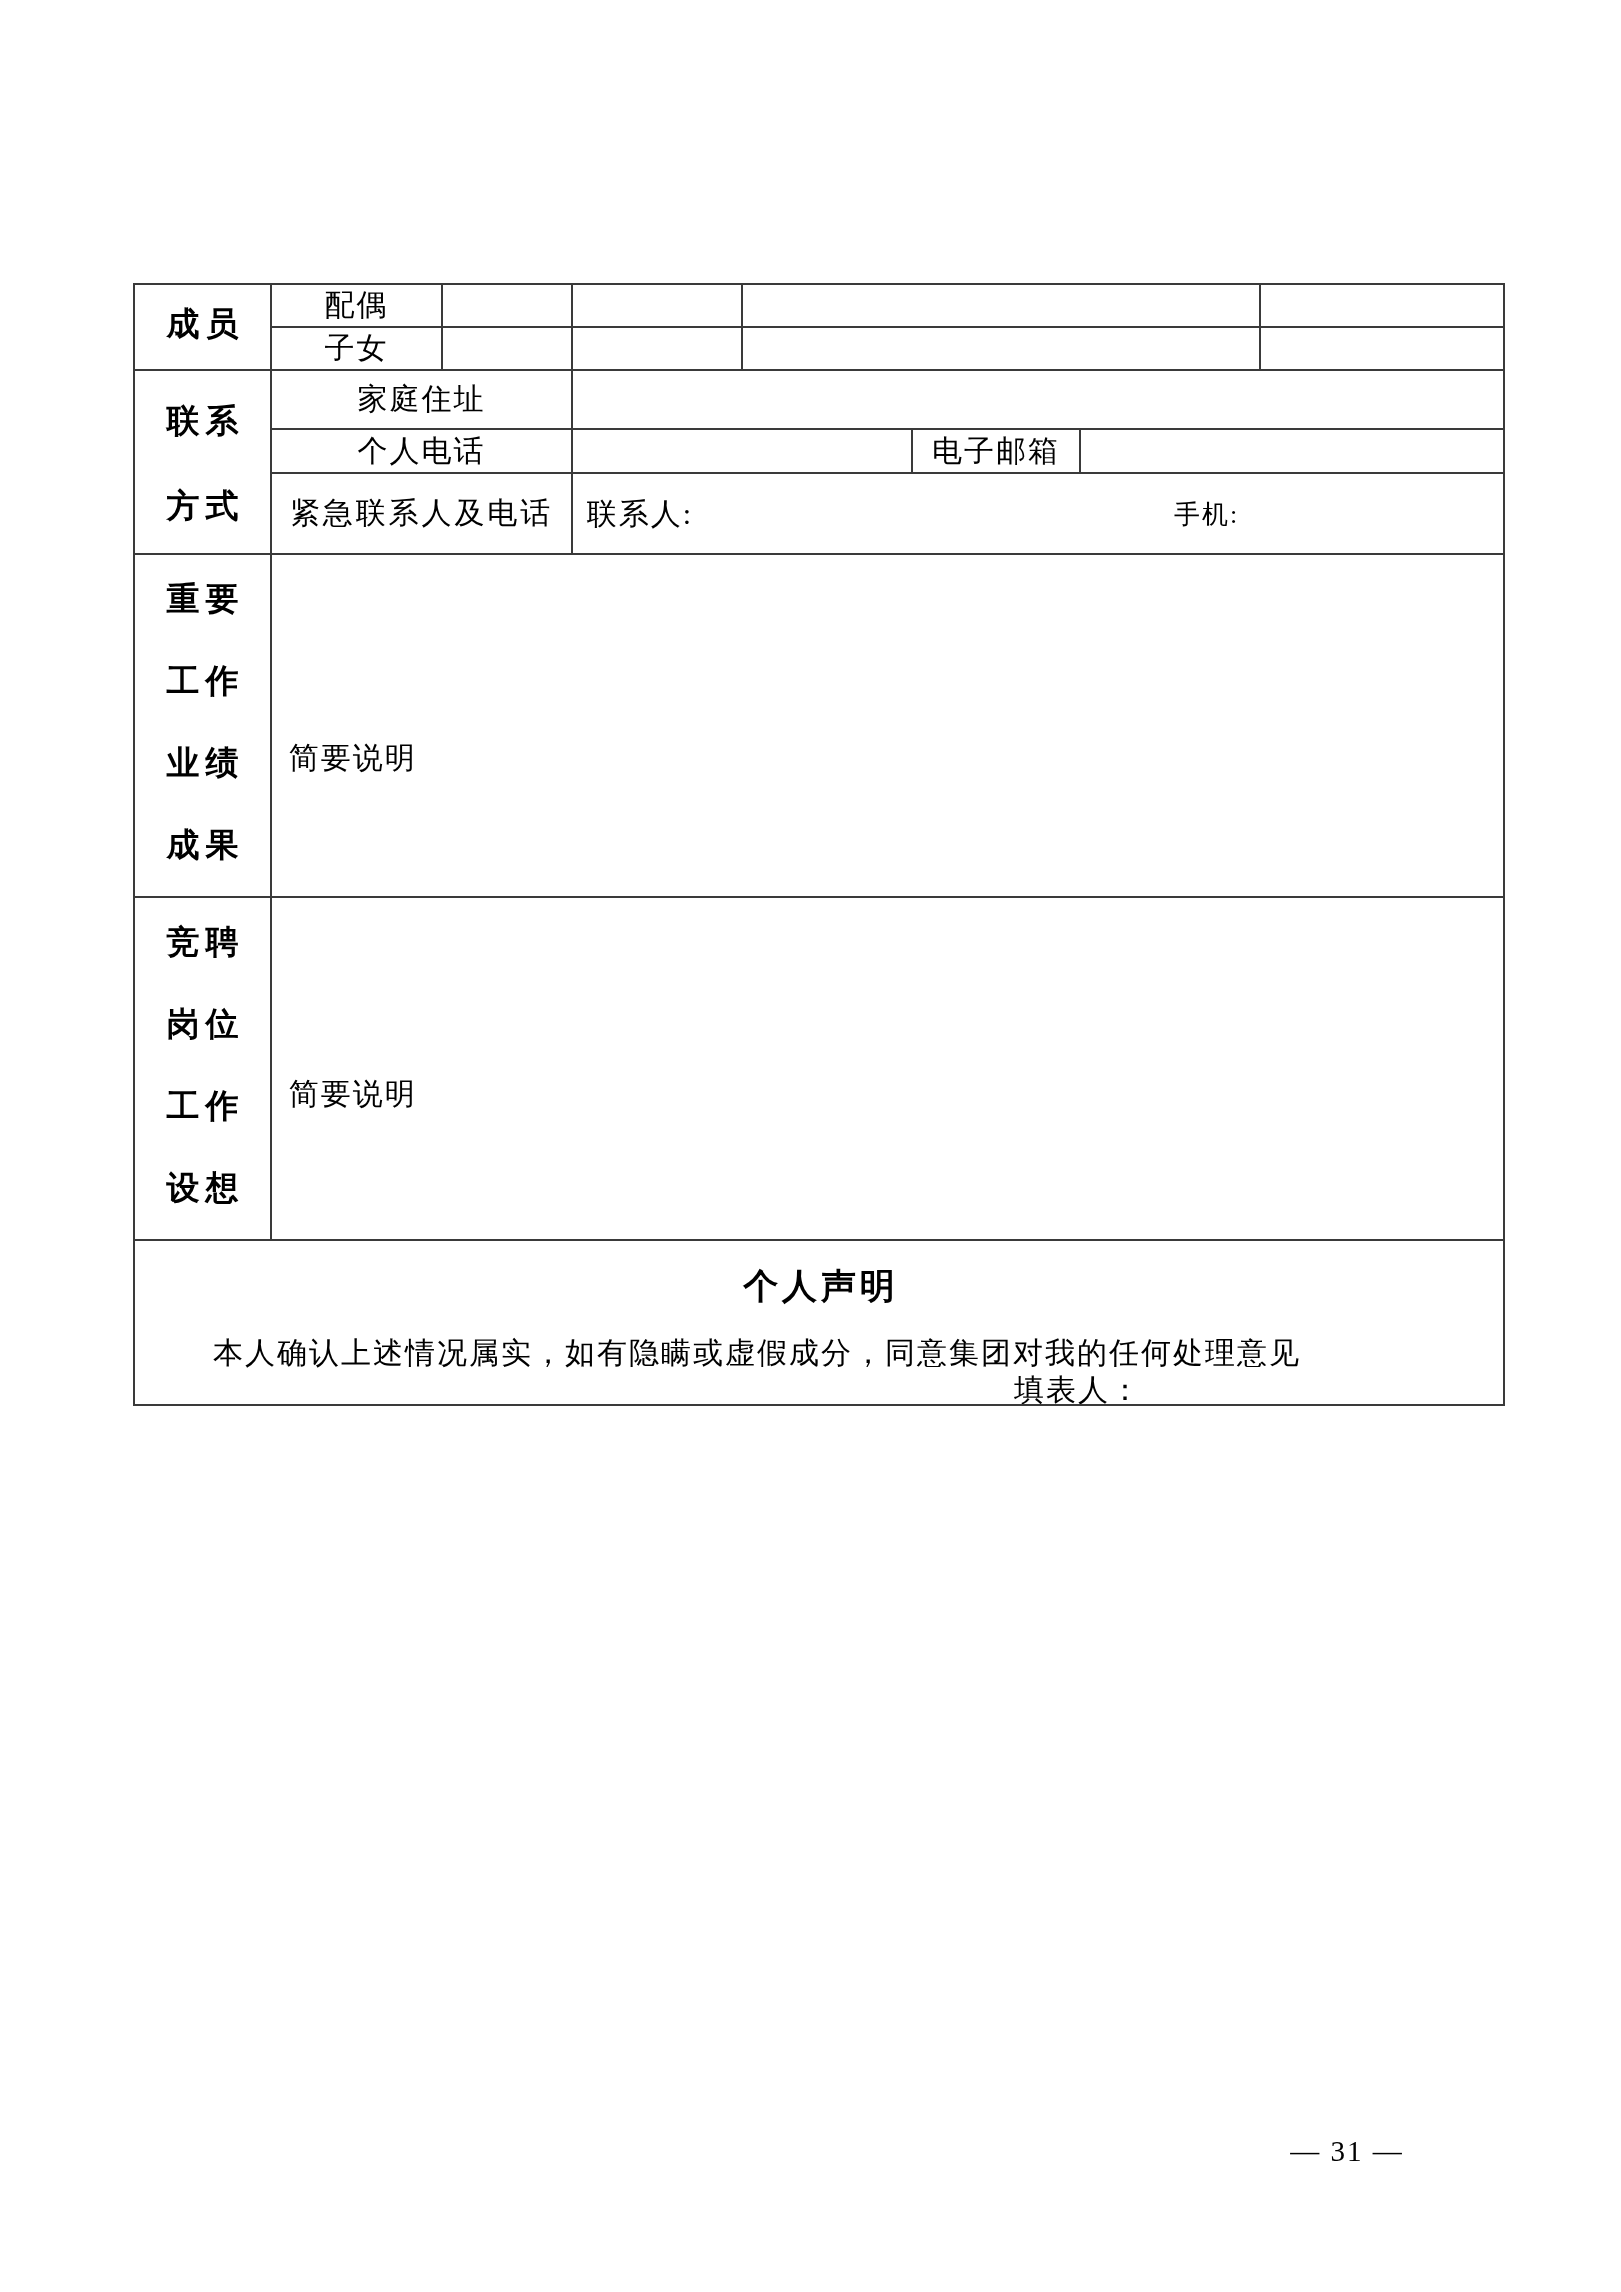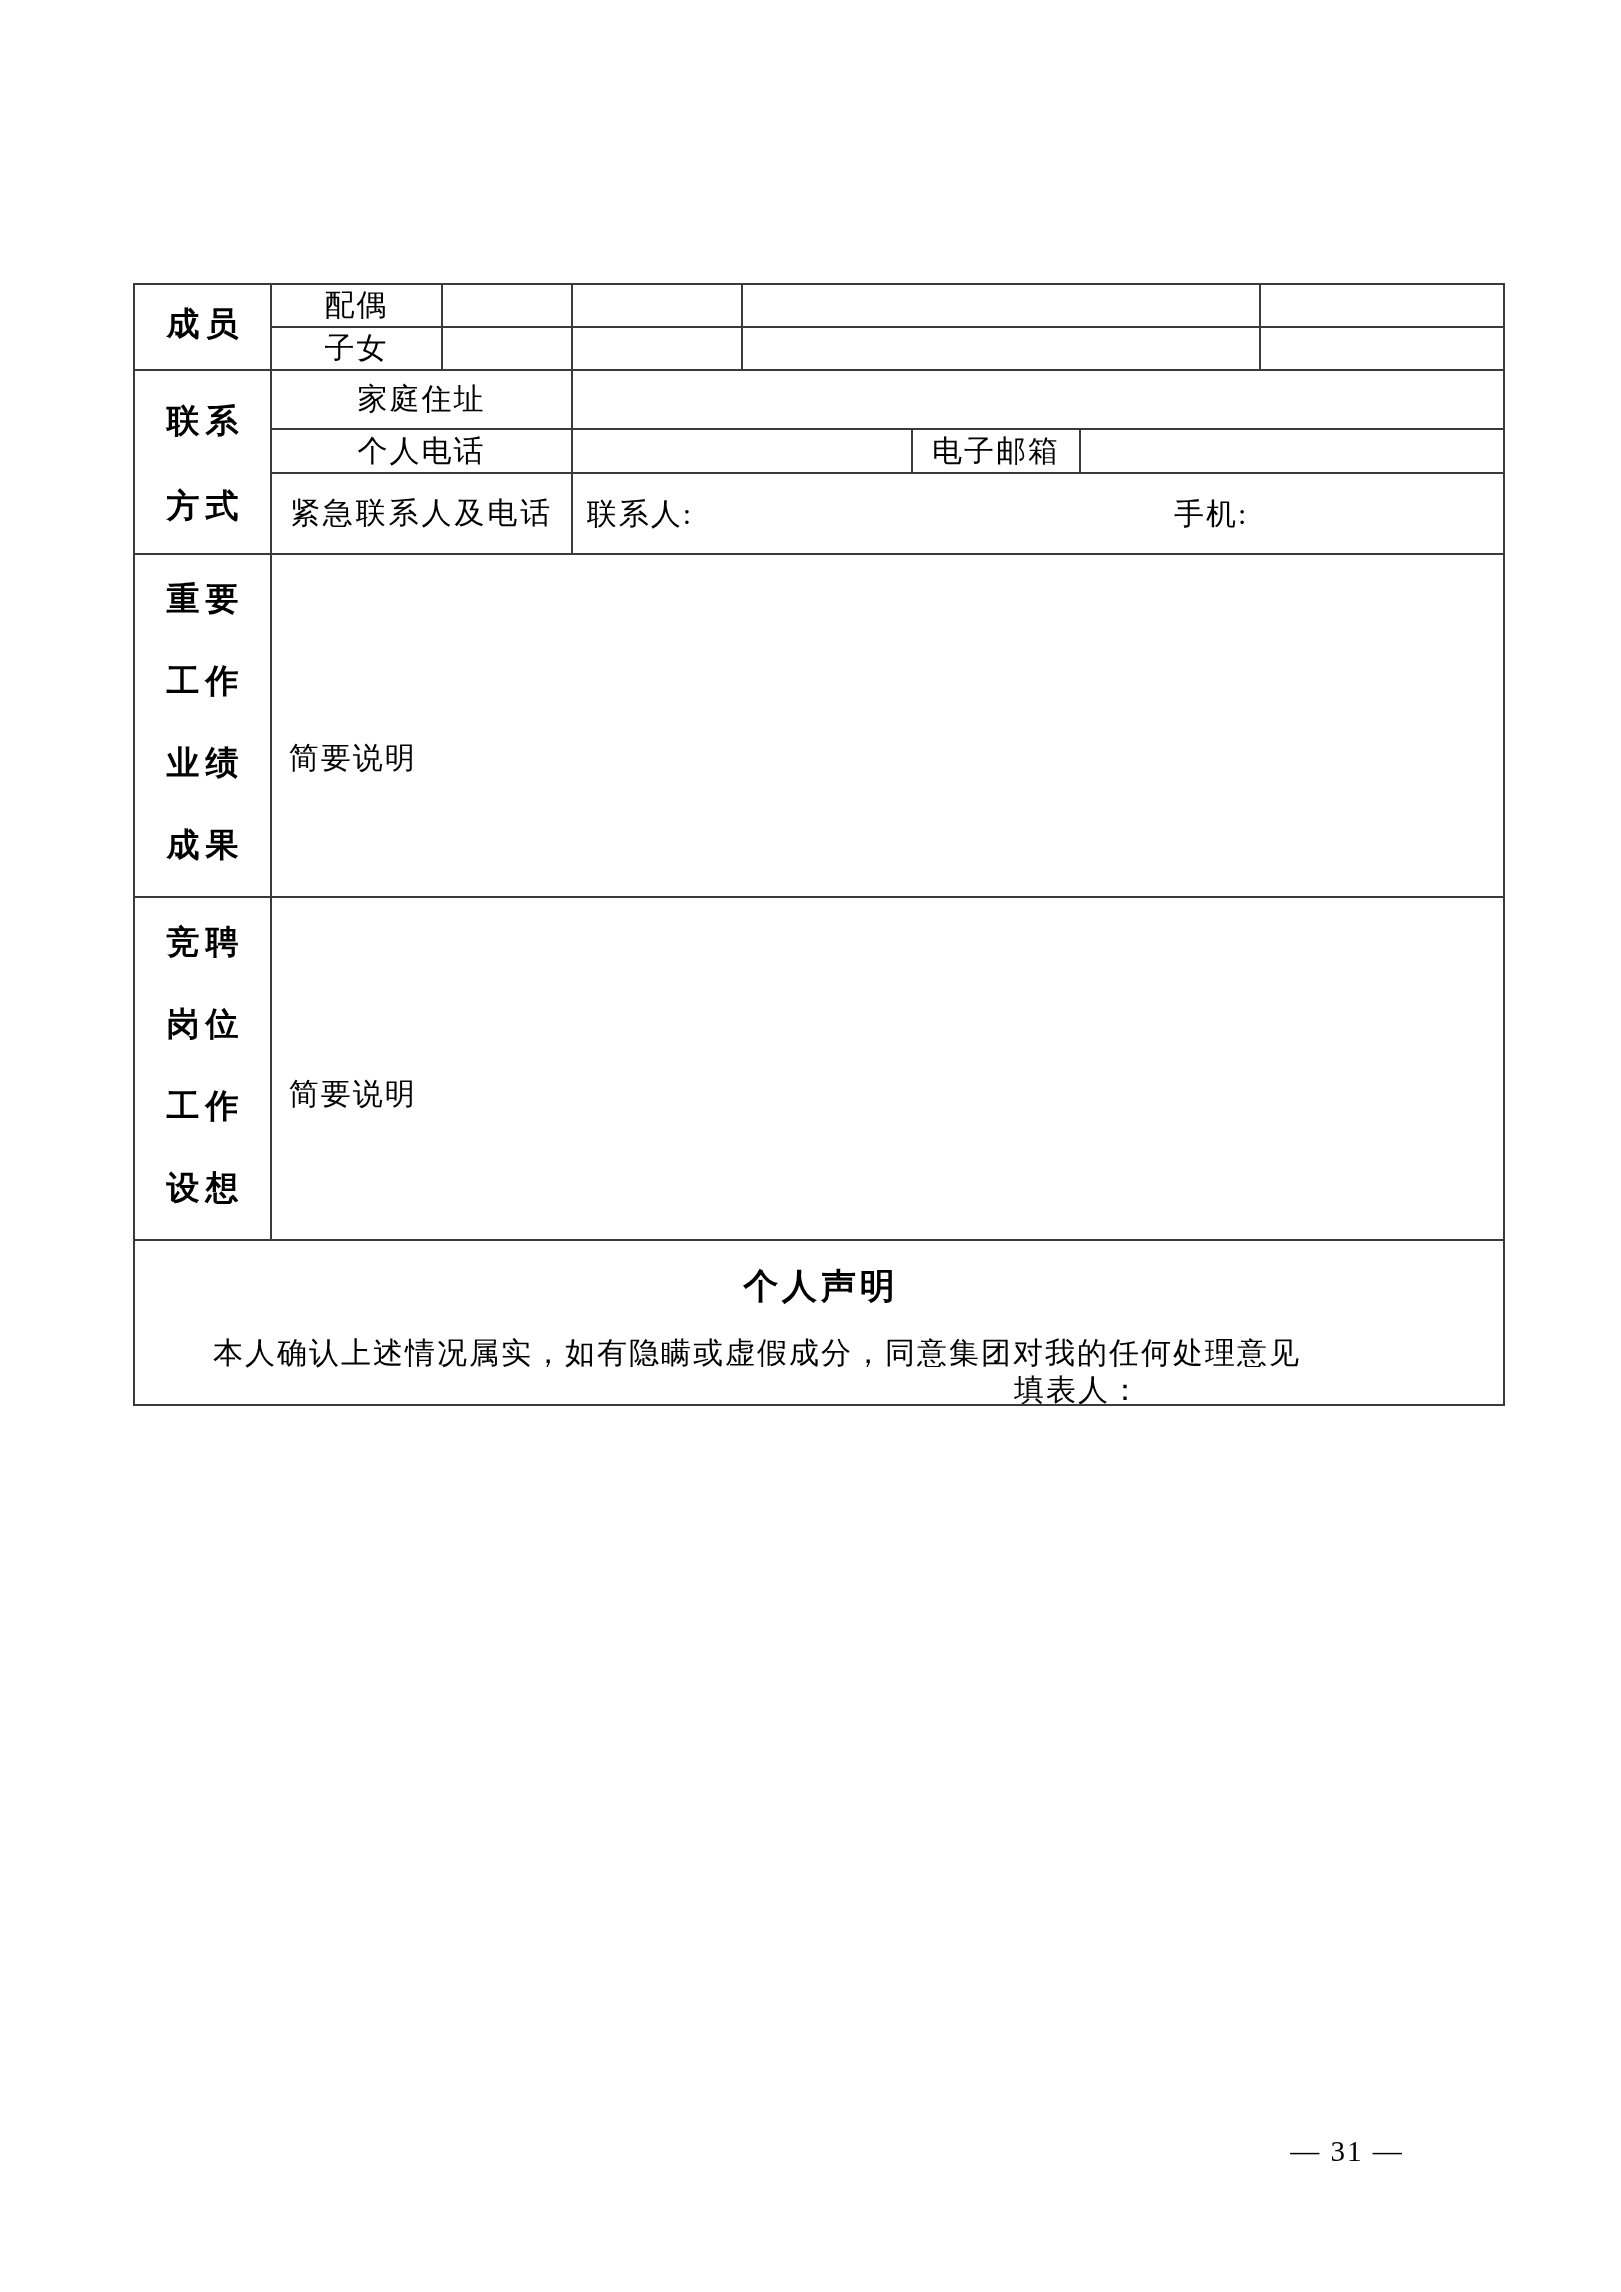--- a/index.html
+++ b/index.html
@@ -71,21 +71,21 @@
   .hint-b { padding: 51px 0 0 16.7px; }
   .hint-text { font-size: 30px; letter-spacing: 2px; }
 
   .emg-wrap { position: relative; height: 77px; }
   .emg-contact {
     position: absolute; left: 13.7px; top: 50%; transform: translateY(-50%);
     font-size: 30px; letter-spacing: 2px; white-space: nowrap;
   }
   .emg-mobile {
     position: absolute; left: 601px; top: 50%; transform: translateY(-50%);
-    font-size: 30px; letter-spacing: 2px; white-space: nowrap;
+    font-size: 26px; letter-spacing: 2px; white-space: nowrap;
   }
 
   .decl-wrap { position: relative; height: 163px; }
   .decl-title {
     position: absolute; top: 21.6px; left: 0; width: 100%;
     text-align: center; font-weight: bold;
     font-size: 35px; letter-spacing: 3.9px; text-indent: 3.9px;
     white-space: nowrap;
   }
   .decl-statement {

